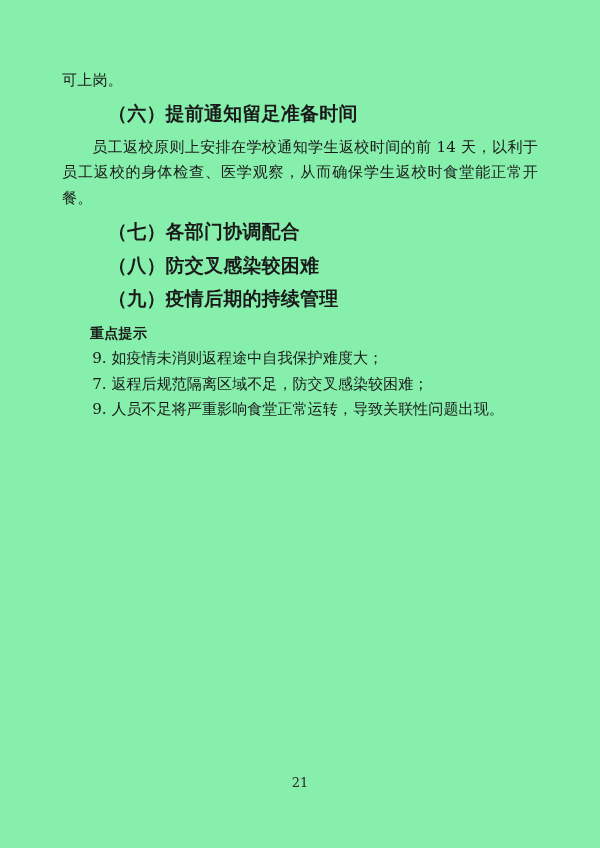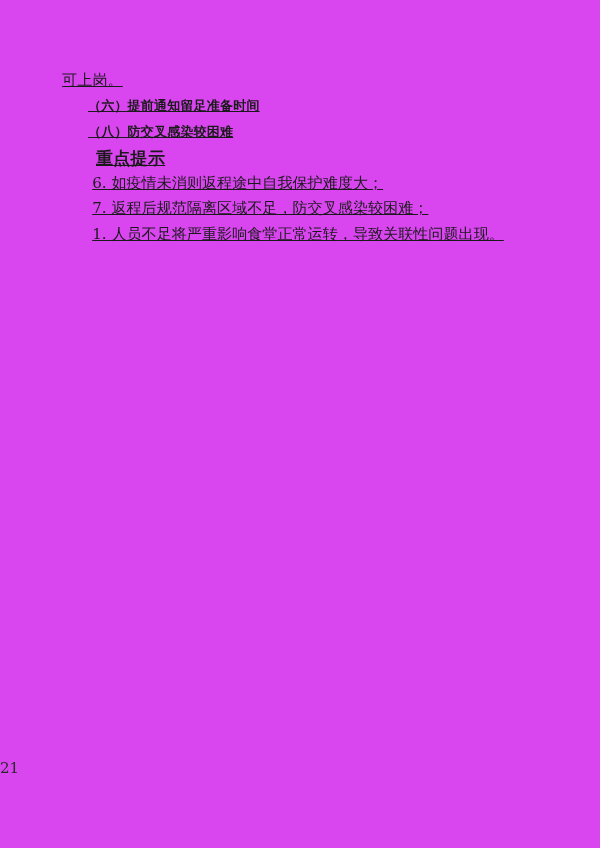--- a/index.html
+++ b/index.html
@@ -13,89 +13,91 @@
     font-family: "DejaVu Serif", "Liberation Serif", serif;
     color: #1a1a1a;
     overflow: hidden;
   }
   .page {
     position: relative;
     width: 600px;
     height: 848px;
     box-sizing: border-box;
     padding: 68px 62px 0 62px;
-    background: #d946ef;
-    text-decoration: underline;
+    background: #86efac;
   }
   .content {
     width: 476px;
   }
   .para {
     font-size: 15.1px;
     line-height: 25.4px;
     text-align: justify;
     text-justify: inter-ideograph;
     margin: 0;
     letter-spacing: 0.1px;
   }
   .first-line {
     margin-bottom: 0;
   }
   .heading {
-    font-size: 13px;
+    font-size: 19px;
     line-height: 25.6px;
     font-weight: bold;
-    margin: 0;
+    margin: 8px;
     text-indent: 2em;
     letter-spacing: 0.2px;
   }
   .heading-key {
-    font-size: 17px;
+    font-size: 14px;
     line-height: 26px;
     font-weight: bold;
     margin: 0;
     text-indent: 2em;
     letter-spacing: 0.3px;
   }
   .body-indent {
     text-indent: 2em;
   }
   .list-item {
     font-size: 15.1px;
     line-height: 25.6px;
     margin: 0;
     text-indent: 2em;
     text-align: left;
   }
   .page-number {
     position: absolute;
     left: 0;
     right: 0;
-    top: 759px;
-    text-align: left;
-    font-size: 15px;
+    top: 775px;
+    text-align: center;
+    font-size: 13px;
     font-family: "DejaVu Serif", "Liberation Serif", serif;
     color: #2a2a2a;
   }
 </style>
 </head>
 <body>
 
 <div class="page">
   <div class="content">
 
     <p class="para first-line">可上岗。</p>
 
     <p class="heading">（六）提前通知留足准备时间</p>
+    <p class="para body-indent">员工返校原则上安排在学校通知学生返校时间的前 14 天，以利于员工返校的身体检查、医学观察，从而确保学生返校时食堂能正常开餐。</p>
 
+    <p class="heading">（七）各部门协调配合</p>
 
     <p class="heading">（八）防交叉感染较困难</p>
 
+    <p class="heading">（九）疫情后期的持续管理</p>
 
     <p class="heading-key">重点提示</p>
-    <p class="list-item">6. 如疫情未消则返程途中自我保护难度大；</p>
+    <p class="list-item">9. 如疫情未消则返程途中自我保护难度大；</p>
     <p class="list-item">7. 返程后规范隔离区域不足，防交叉感染较困难；</p>
-    <p class="list-item">1. 人员不足将严重影响食堂正常运转，导致关联性问题出现。</p>
+    <p class="list-item">9. 人员不足将严重影响食堂正常运转，导致关联性问题出现。</p>
 
   </div>
 
   <div class="page-number">21</div>
 </div>
 
 </body></html>

